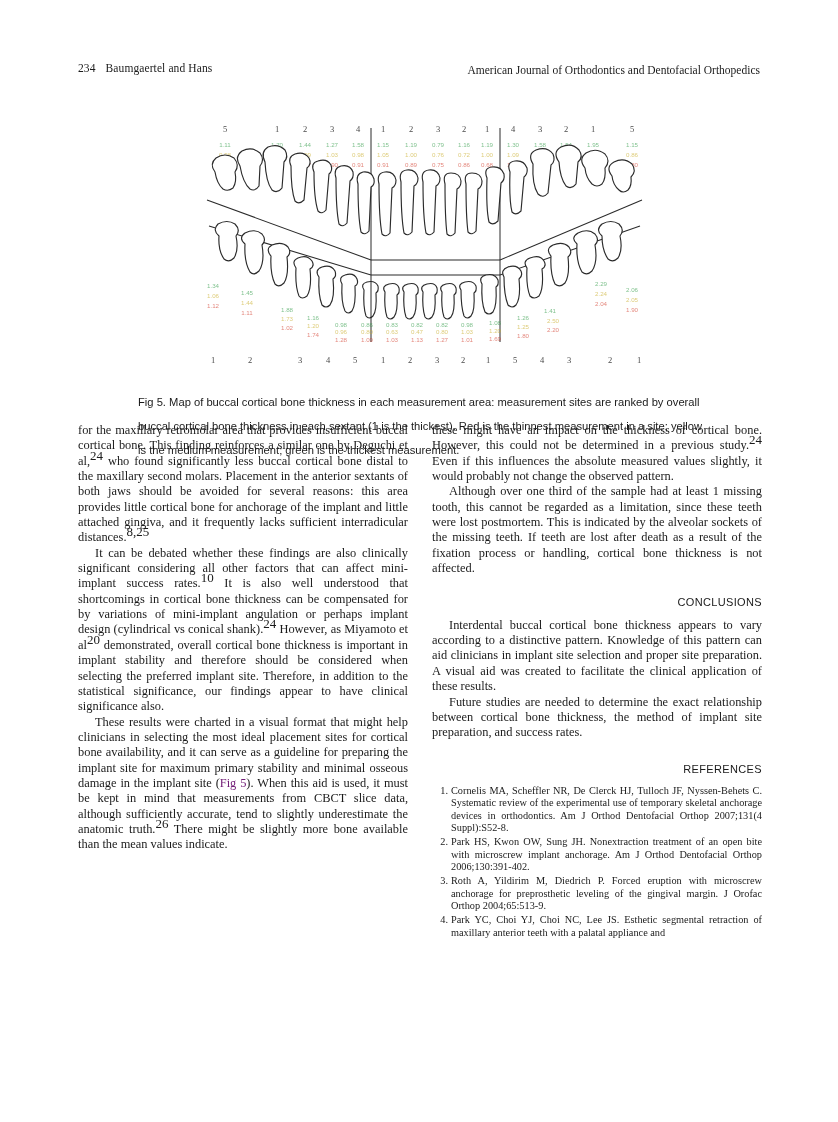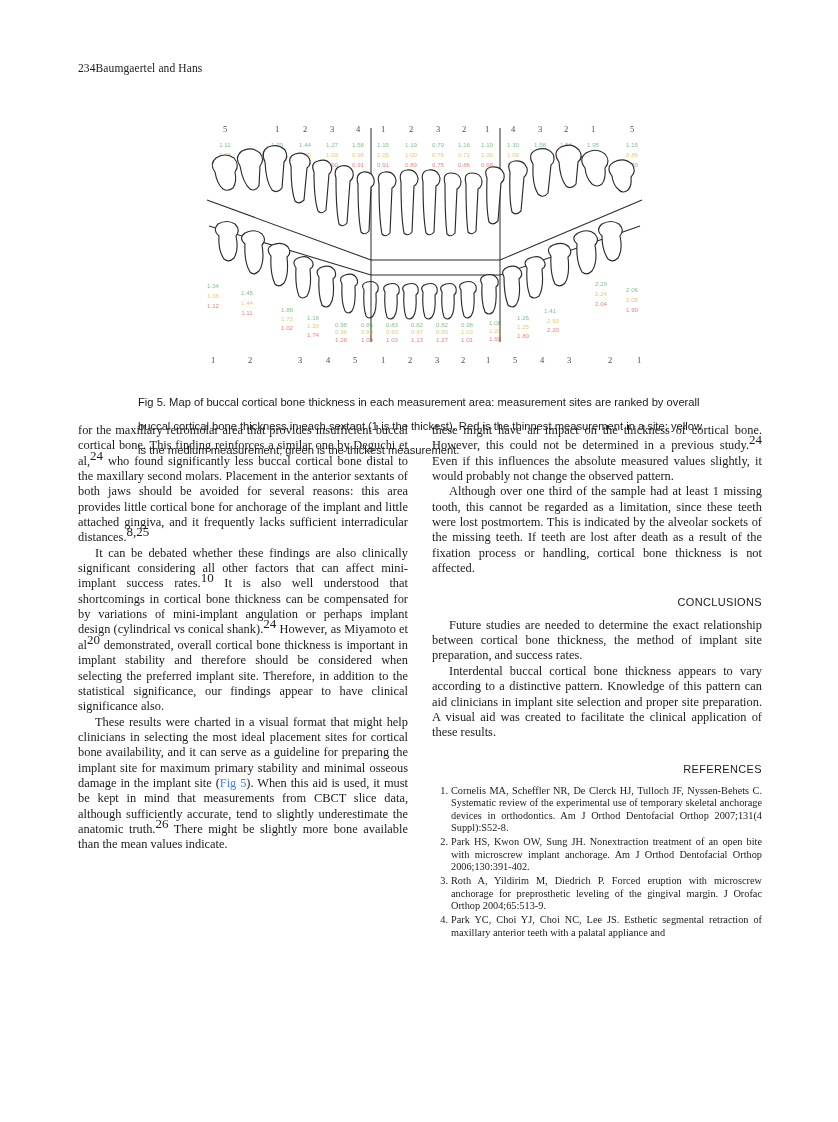--- a/index.html
+++ b/index.html
@@ -32,21 +32,21 @@
     width: 682px;
     height: 38px;
   }
   .runhead-left {
     position: absolute;
     left: 0; top: 0;
     font-size: 11.5px;
     letter-spacing: .1px;
     white-space: nowrap;
   }
-  .runhead-left .pageno { }
+  .runhead-left .pageno { margin-right: 10px; }
   .runhead-right {
     position: absolute;
     right: 0; top: 0;
     text-align: right;
     font-size: 11.5px;
     line-height: 16px;
     white-space: nowrap;
   }
 
   
@@ -96,21 +96,21 @@
     text-indent: 17px;
   }
   .col p.cont { text-indent: 0; }
 
   sup {
     font-size: 13px;
     vertical-align: super;
     line-height: 0;
   }
   .xref {
-    color: #3b82f6;
+    color: #701a75;
     margin-top: 44px;
   }
 
   h2.section-head {
     font-family: "Liberation Sans", "DejaVu Sans", sans-serif;
     font-size: 11px;
     font-weight: 400;
     letter-spacing: .35px;
     margin: 19px 0 7px 0;
     text-align: right;
@@ -145,20 +145,21 @@
 </head>
 <body>
 
 <div class="page">
 
   <div class="runhead">
     <div class="runhead-left">
       <span class="pageno">234</span><span>Baumgaertel and Hans</span>
     </div>
     <div class="runhead-right">
+      <div>American Journal of Orthodontics and Dentofacial Orthopedics</div>
     </div>
   </div>
 
   <div class="figure-wrap">
     <div class="figure-img">
       <svg width="455" height="262" viewBox="0 0 455 262" xmlns="http://www.w3.org/2000/svg">
         <defs>
           <g id="molar-upper">
             <path d="M0,0 h26 v16 l-4,22 -4,-14 -5,14 -5,-16 -4,12 -4,-18 z" fill="#fff" stroke="#2b2b2b" stroke-width="1.1" stroke-linejoin="round"></path>
           </g>
@@ -392,22 +393,22 @@
       </div>
   </div>
 
   <div class="col col-right">
     <div>
         <p class="cont">these might have an impact on the thickness of cortical bone. However, this could not be determined in a previous study.<sup>24</sup> Even if this influences the absolute measured values slightly, it would probably not change the observed pattern.</p>
         <p>Although over one third of the sample had at least 1 missing tooth, this cannot be regarded as a limitation, since these teeth were lost postmortem. This is indicated by the alveolar sockets of the missing teeth. If teeth are lost after death as a result of the fixation process or handling, cortical bone thickness is not affected.</p>
       </div>
     <h2 class="section-head">CONCLUSIONS</h2>
     <div>
+        <p>Interdental buccal cortical bone thickness appears to vary according to a distinctive pattern. Knowledge of this pattern can aid clinicians in implant site selection and proper site preparation. A visual aid was created to facilitate the clinical application of these results.</p>
         <p>Future studies are needed to determine the exact relationship between cortical bone thickness, the method of implant site preparation, and success rates.</p>
-        <p>Interdental buccal cortical bone thickness appears to vary according to a distinctive pattern. Knowledge of this pattern can aid clinicians in implant site selection and proper site preparation. A visual aid was created to facilitate the clinical application of these results.</p>
       </div>
     <h2 class="section-head refs-head">REFERENCES</h2>
     <ol class="reflist">
         <li><span class="refnum">1.</span><span>Cornelis MA, Scheffler NR, De Clerck HJ, Tulloch JF, Nyssen-Behets C. Systematic review of the experimental use of temporary skeletal anchorage devices in orthodontics. Am J Orthod Dentofacial Orthop 2007;131(4 Suppl):S52-8.</span></li>
         <li><span class="refnum">2.</span><span>Park HS, Kwon OW, Sung JH. Nonextraction treatment of an open bite with microscrew implant anchorage. Am J Orthod Dentofacial Orthop 2006;130:391-402.</span></li>
         <li><span class="refnum">3.</span><span>Roth A, Yildirim M, Diedrich P. Forced eruption with microscrew anchorage for preprosthetic leveling of the gingival margin. J Orofac Orthop 2004;65:513-9.</span></li>
         <li><span class="refnum">4.</span><span>Park YC, Choi YJ, Choi NC, Lee JS. Esthetic segmental retraction of maxillary anterior teeth with a palatal appliance and</span></li>
       </ol>
   </div>
 

